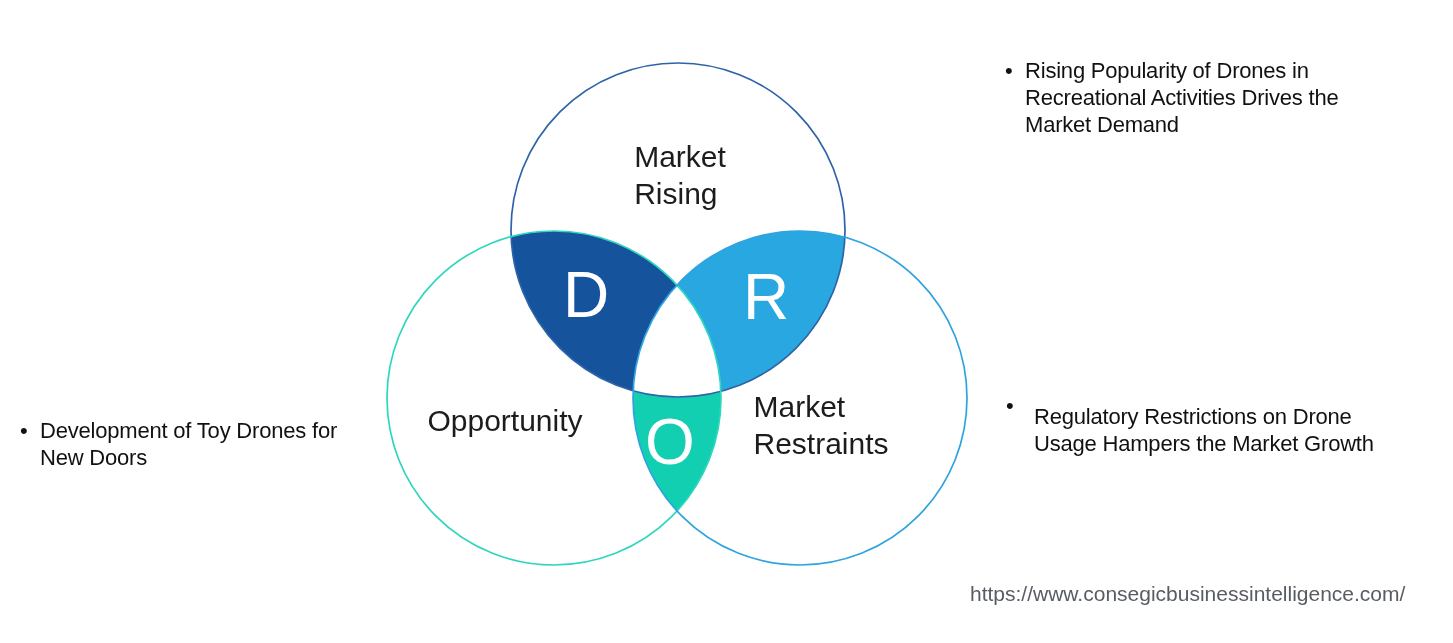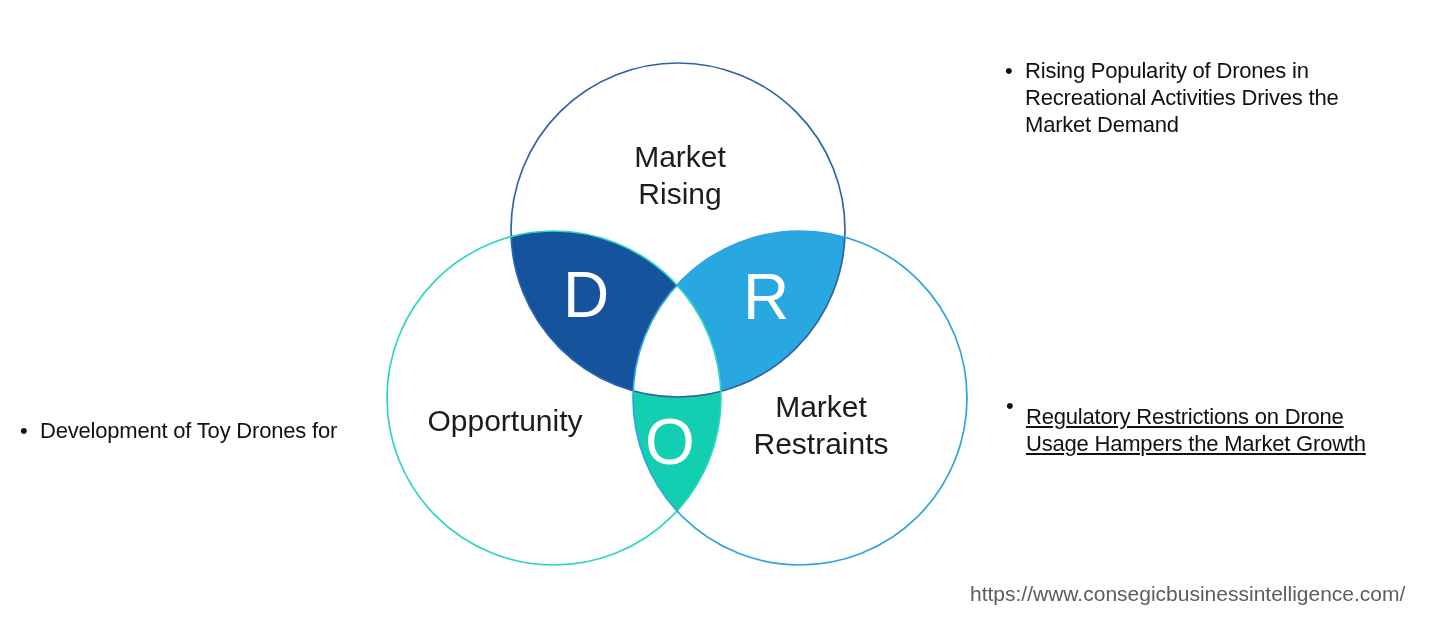--- a/index.html
+++ b/index.html
@@ -10,21 +10,21 @@
     background: #ffffff;
     overflow: hidden;
     font-family: "Liberation Sans", sans-serif;
   }
   .venn-svg { position: absolute; left: 0; top: 0; }
 
   
   .venn-label {
     position: absolute;
     transform: translateX(-50%);
-    text-align: center;
+    text-align: left;
     color: #1c1c1c;
     font-size: 30px;
     line-height: 37px;
     font-weight: 400;
     white-space: nowrap;
   }
   .venn-label span { display: block; }
 
   
   .region-letter {
@@ -130,26 +130,27 @@
       <span>Rising Popularity of Drones in</span>
       <span>Recreational Activities Drives the</span>
       <span>Market Demand</span>
     </div>
   </div>
 
   <div class="note" style="left: 20px; top: 417px;">
     <span class="bullet">•</span>
     <div class="lines">
       <span>Development of Toy Drones for</span>
+      <span>New Doors</span>
     </div>
   </div>
 
   <div class="note bullet-raised" style="left: 1006px; top: 403px;">
     <span class="bullet">•</span>
-    <div class="lines" style=" text-decoration: underline;">
+    <div class="lines" style="margin-left: 8px;">
       <span>Regulatory Restrictions on Drone</span>
       <span>Usage Hampers the Market Growth</span>
     </div>
   </div>
 
   <div class="footer-url">https://www.consegicbusinessintelligence.com/</div>
 
 </div>
 
 </body></html>

